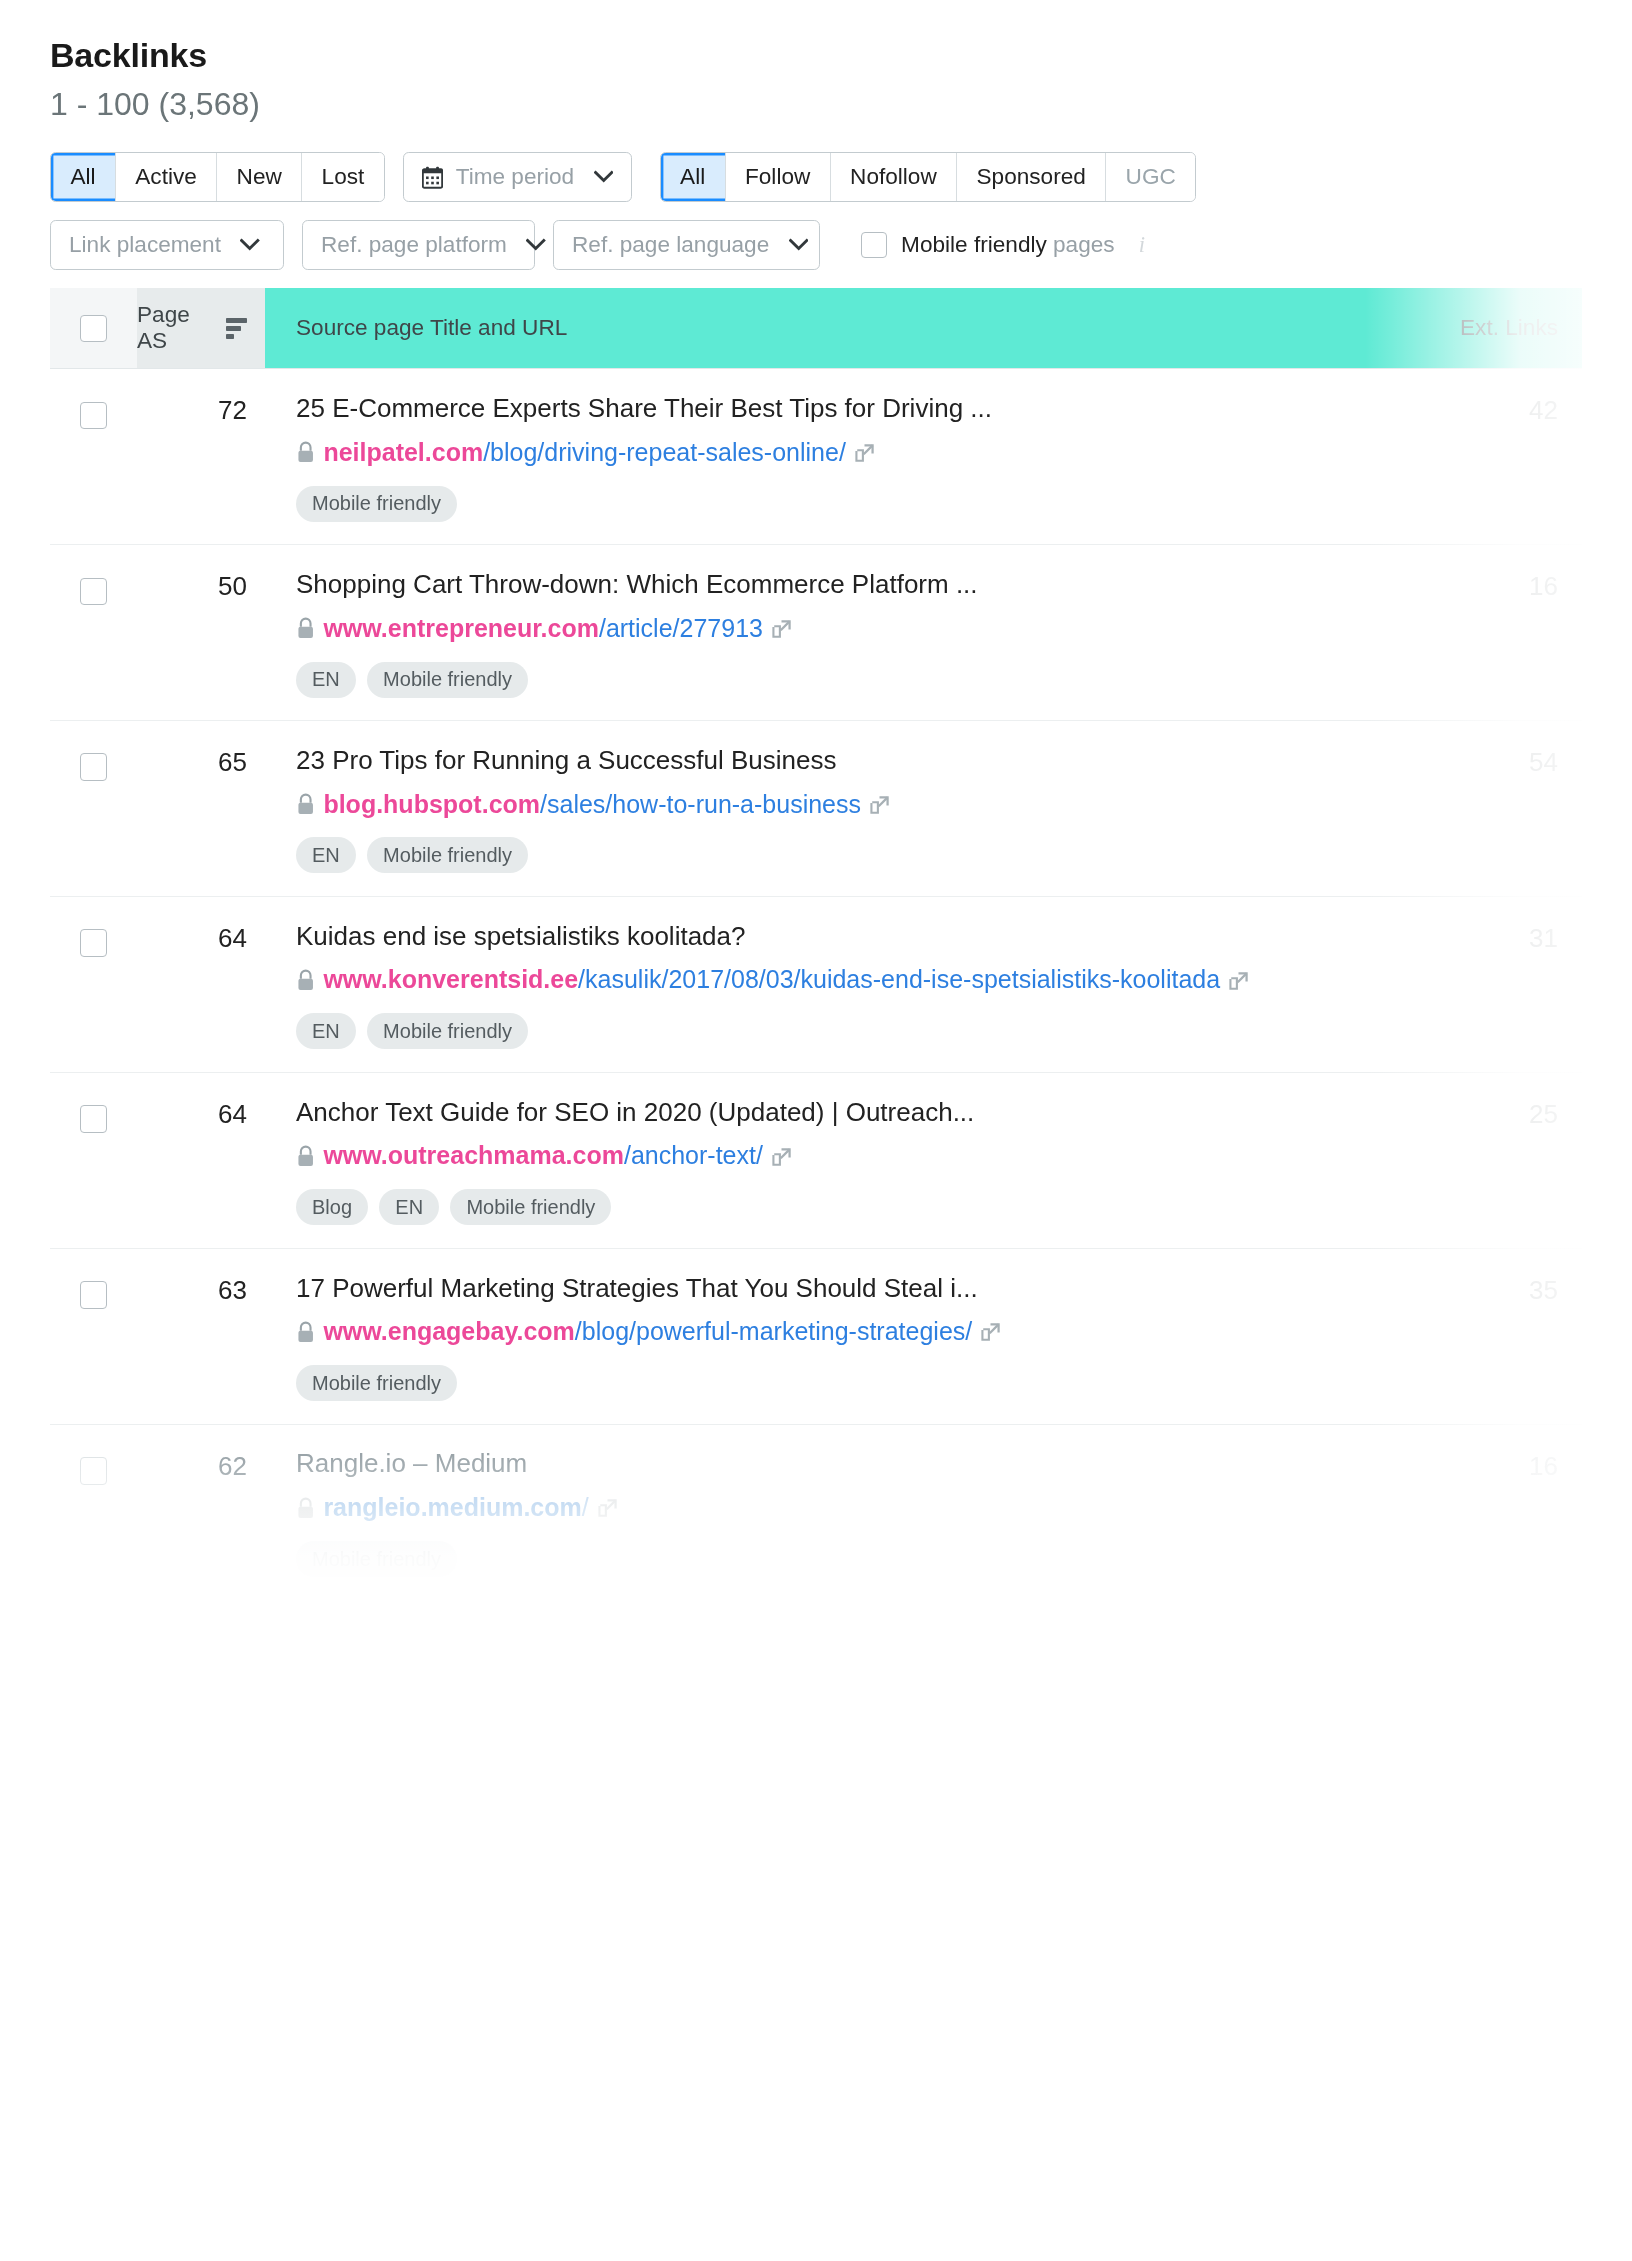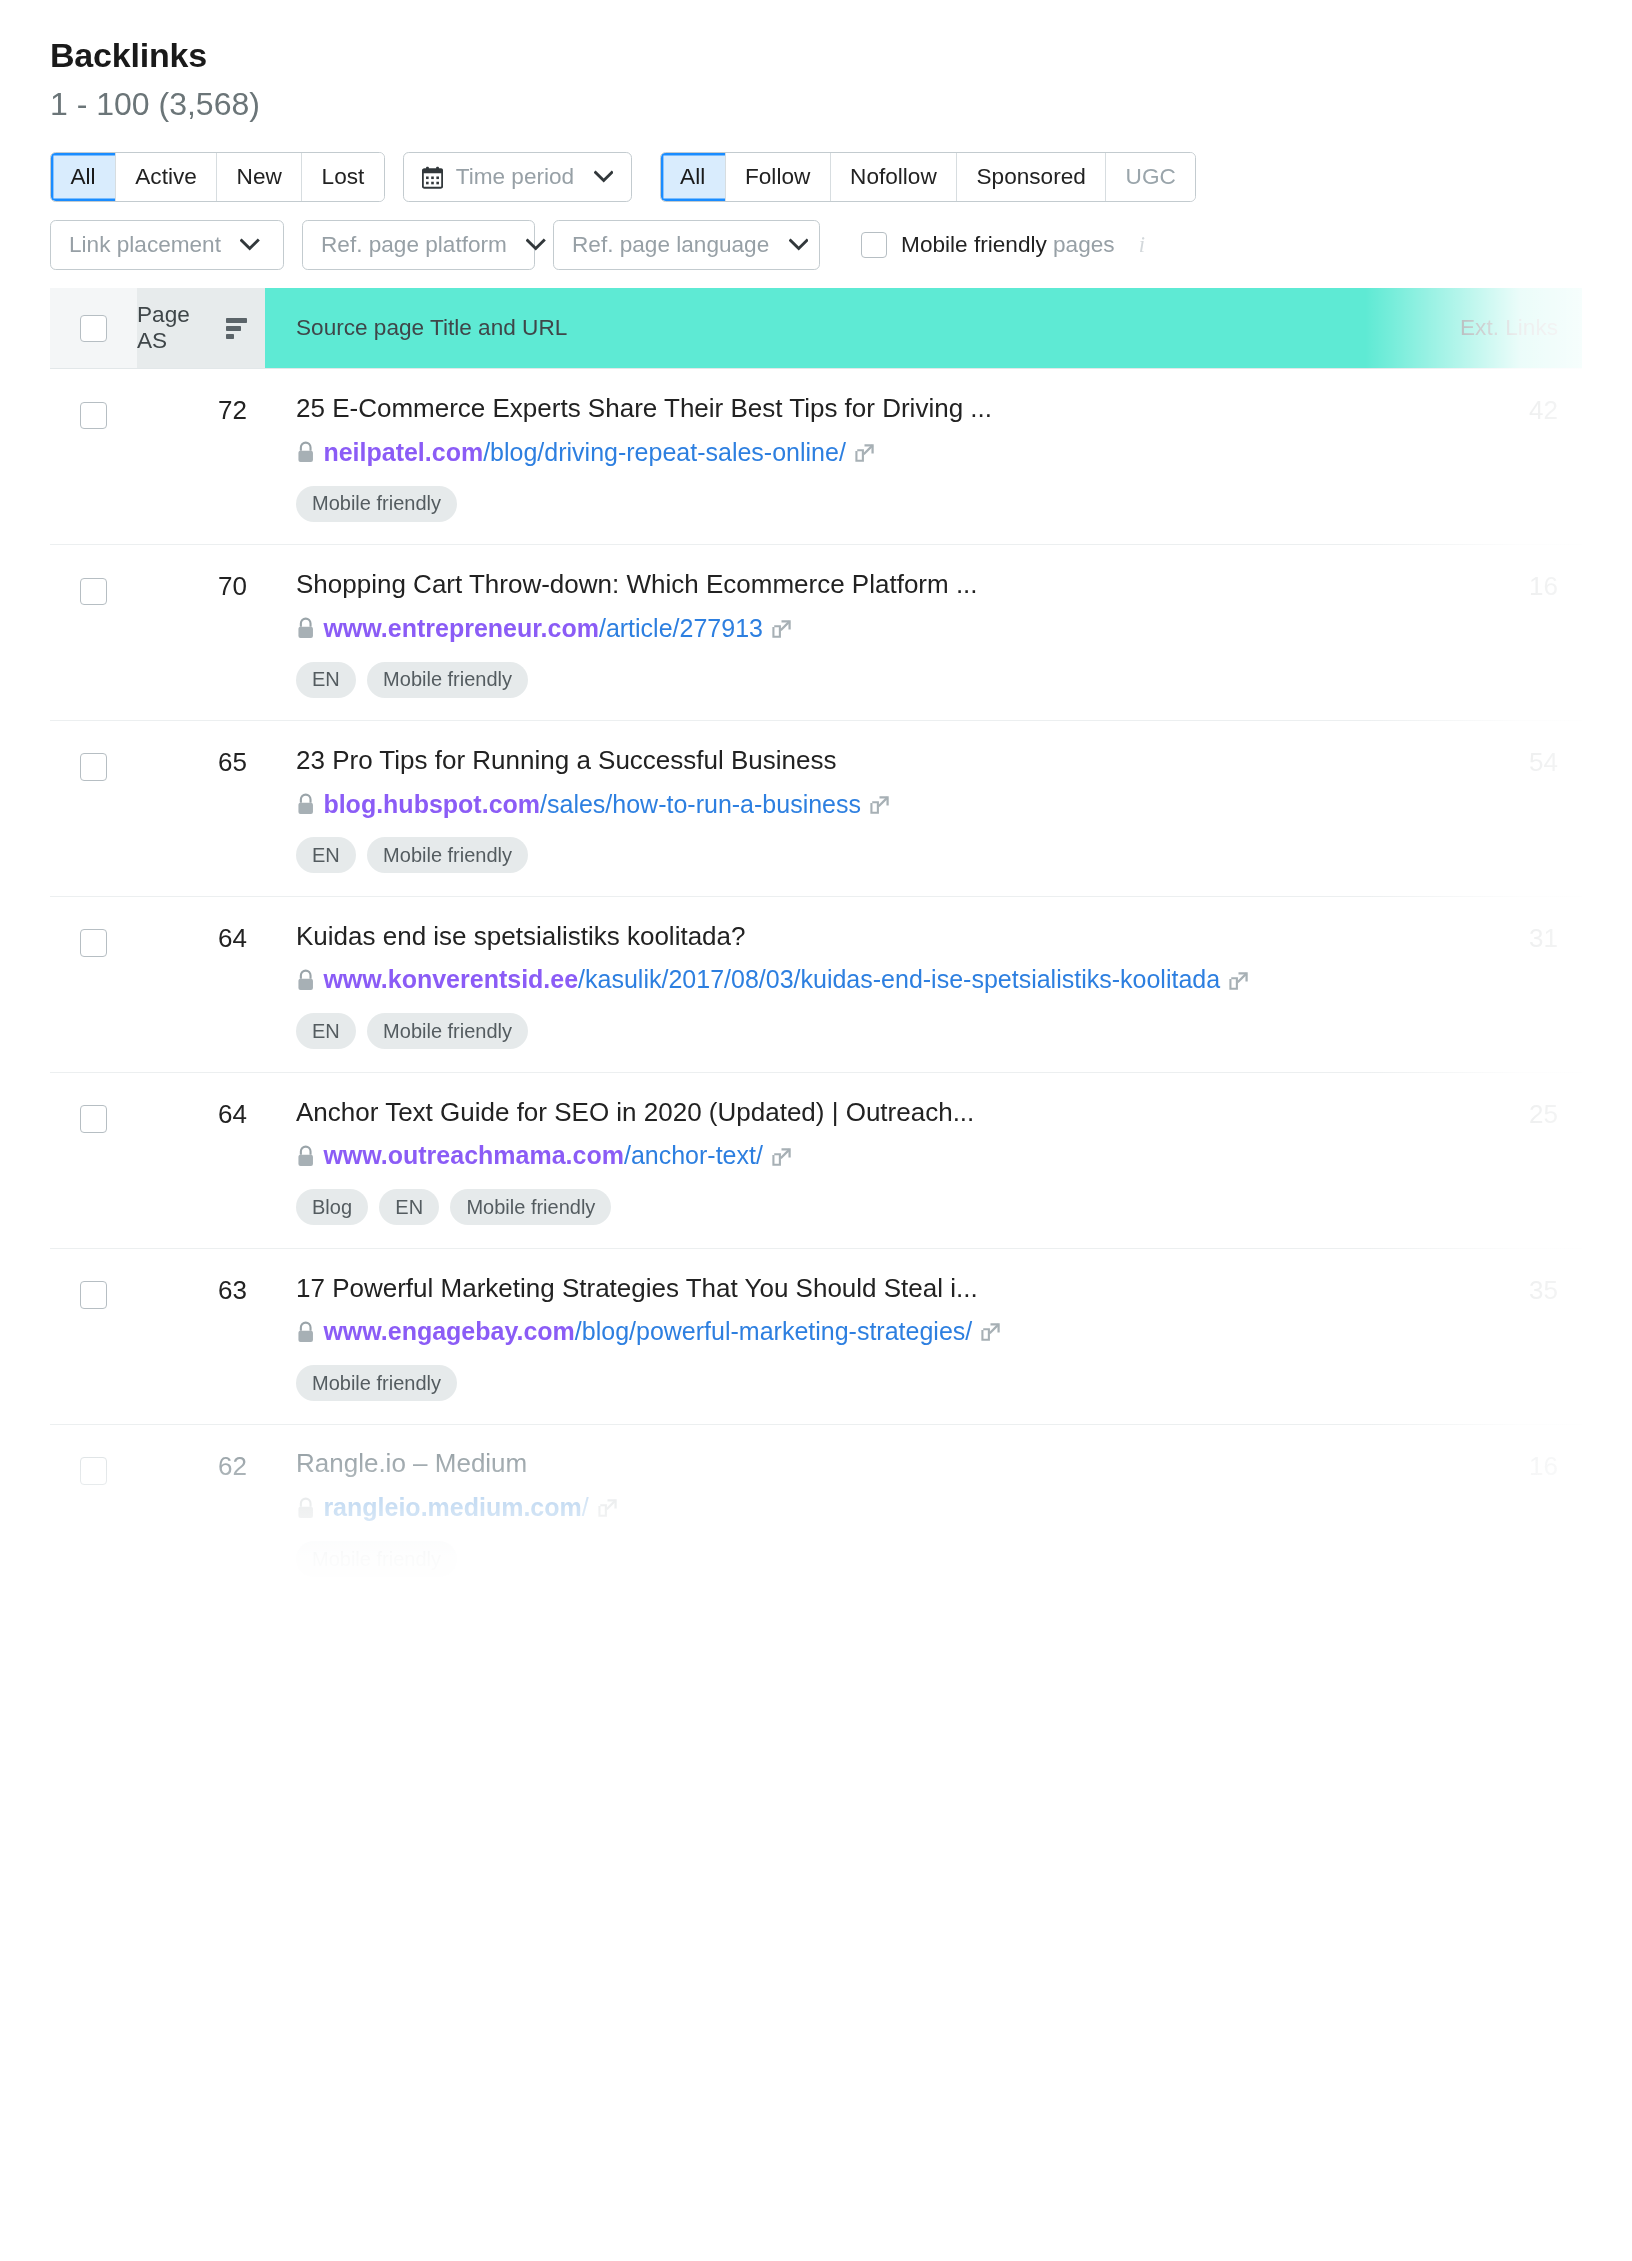--- a/index.html
+++ b/index.html
@@ -209,21 +209,21 @@
     display: block;
     font-size: 25px;
     line-height: 1.35;
     margin-bottom: 13px;
   }
   .lock-icon {
     display: inline-block;
     vertical-align: -3.2px;
     margin-right: 8px;
   }
-  .u-domain { color: #8b5cf6; font-weight: bold; cursor: pointer; }
+  .u-domain { color: #ec4899; font-weight: bold; cursor: pointer; }
   .u-path   { color: #2d7fe0; cursor: pointer; }
   .ext-icon {
     display: inline-block;
     vertical-align: -3.2px;
     margin-left: 8px;
     cursor: pointer;
   }
 
   .badges { display: flex; flex-wrap: wrap; gap: 11.3px; margin-top: 6.5px; }
   .badge {
@@ -394,21 +394,21 @@
             <div class="badges">
               <span class="badge">Mobile friendly</span>
             </div>
           </div>
           <div class="cell-ext">42</div>
         </div>
         <div class="row">
           <div class="cell-check">
             <span class="row-cbox"></span>
           </div>
-          <div class="cell-as">70</div>
+          <div class="cell-as">50</div>
           <div class="cell-main">
             <div class="src-title">Shopping Cart Throw-down: Which Ecommerce Platform ...</div>
             <div class="src-url-line"><span class="lock-icon"><svg width="19.4" height="22.6" viewBox="0 0 24 28">
                   <path d="M6 12 V8 a6 6 0 0 1 12 0 V12" fill="none" stroke="#9aa4a9" stroke-width="2.6"></path>
                   <rect x="3" y="12" width="18" height="14" rx="2.5" fill="#a7b0b5"></rect>
                 </svg></span><span class="u-domain">www.entrepreneur.com</span><span class="u-path">/article/277913</span><span class="ext-icon"><svg width="21" height="21" viewBox="0 0 26 26">
                   <path d="M4 9 h7 v13 H3 V10" fill="none" stroke="#a7b0b5" stroke-width="2.6"></path>
                   <path d="M13 3 h10 v10" fill="none" stroke="#a7b0b5" stroke-width="2.8"></path>
                   <path d="M23 3 L12 14" fill="none" stroke="#a7b0b5" stroke-width="2.8"></path>
                 </svg></span></div>

